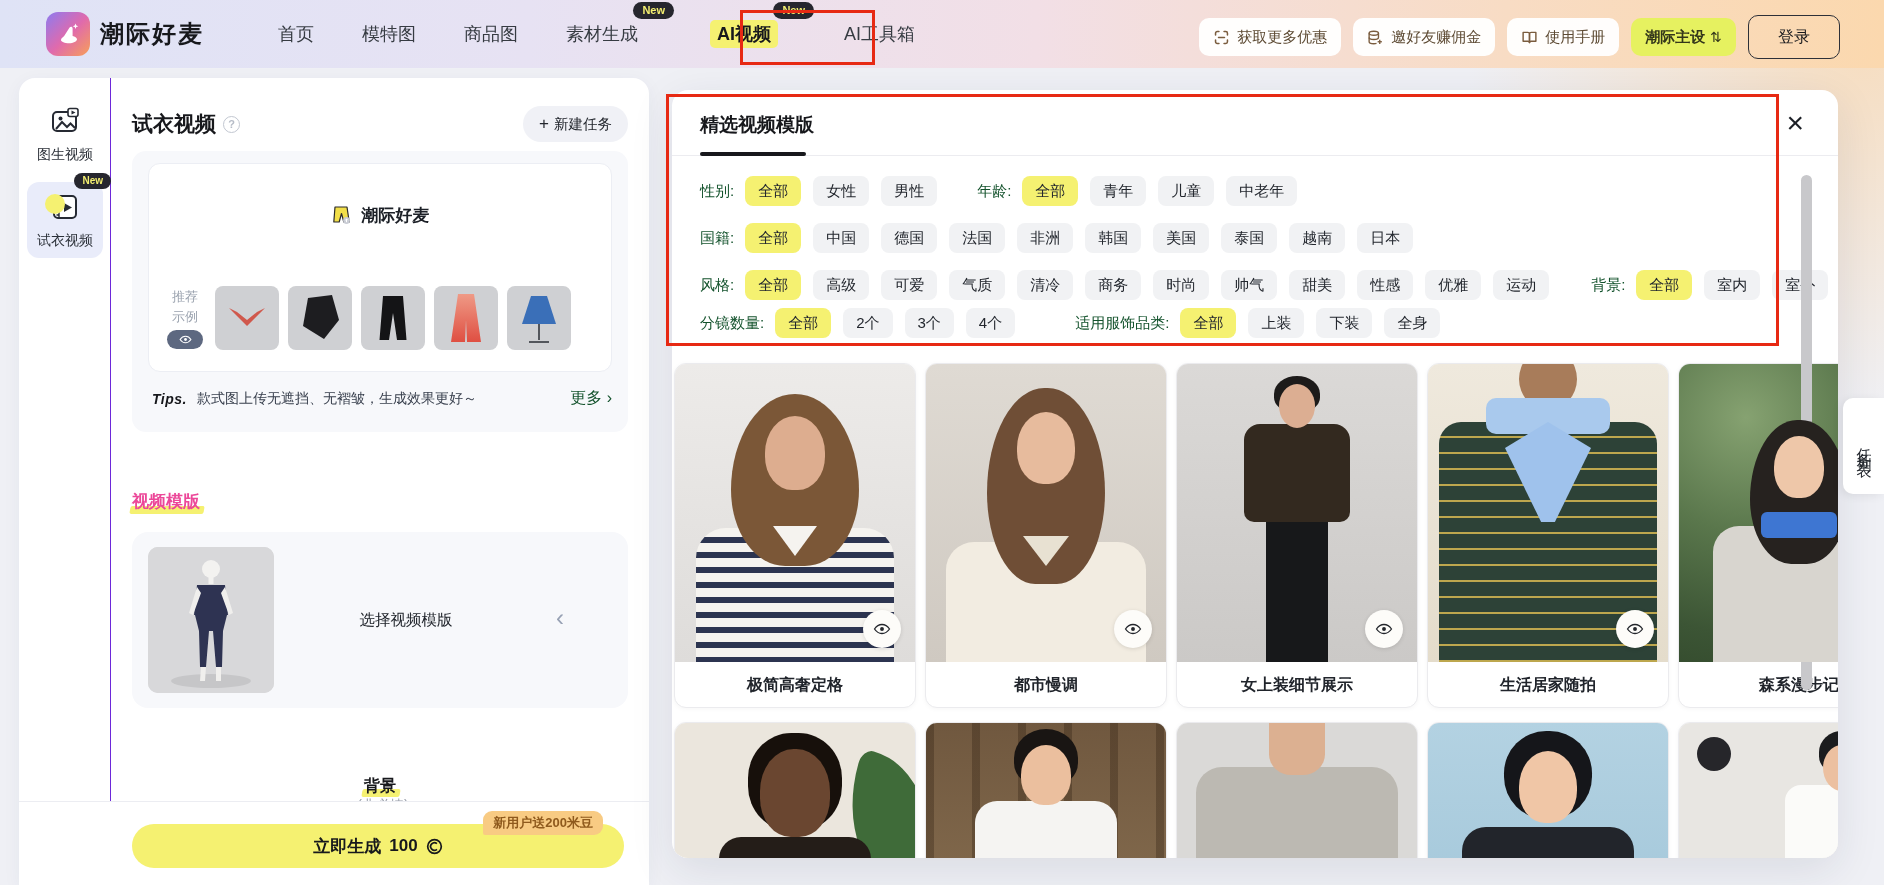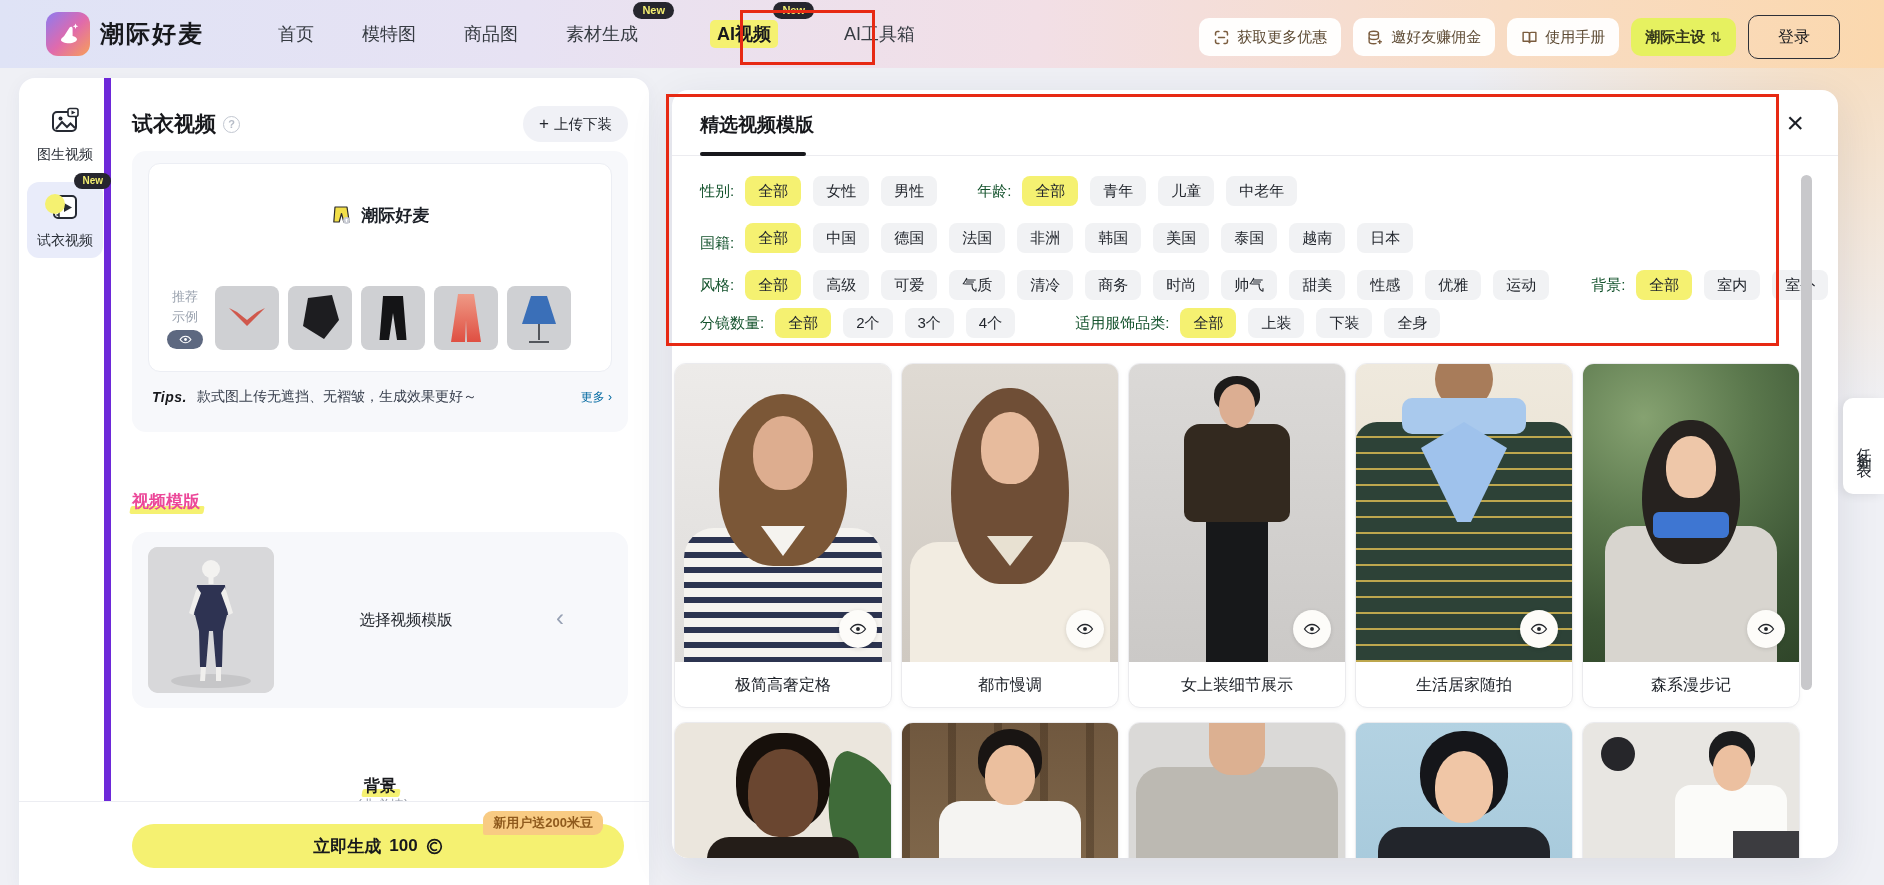--- a/index.html
+++ b/index.html
@@ -32,21 +32,21 @@
     padding:0 14px;font-size:15px;color:#5d4a33;font-weight:500;cursor:pointer;white-space:nowrap;}
   .hdr-pill svg{margin-right:7px;}
   .hdr-pill.theme{background:#e6f160;color:#33361a;font-weight:700;}
   .hdr-pill.theme .sorticon{margin-left:5px;font-size:14px;font-weight:400;}
   .login-btn{width:92px;height:44px;border:1.5px solid #2d3038;border-radius:10px;background:transparent;
     font-size:16px;color:#17181c;display:flex;align-items:center;justify-content:center;cursor:pointer;}
 
   
   .workspace{position:absolute;left:19px;top:78px;width:630px;height:807px;background:#fff;
     border-radius:16px 16px 0 0;box-shadow:0 4px 18px rgba(40,50,90,.05);z-index:5;}
-  .side{position:absolute;left:0;top:0;width:92px;height:100%;border-right:7px solid #6d28d9;}
+  .side{position:absolute;left:0;top:0;width:92px;height:100%;border-right:1px solid #6d28d9;}
   .side-item{position:absolute;left:8px;width:76px;text-align:center;cursor:pointer;padding:10px 0 8px;}
   .side-item .ic{position:relative;display:inline-block;width:30px;height:30px;}
   .side-item .lbl{display:block;margin-top:6px;font-size:14px;color:#2b3038;}
   .si-1{top:18px;}
   .si-2{top:104px;background:#e9ecfa;border-radius:12px;}
   .si-2 .ic::before{content:"";position:absolute;left:-5px;top:2px;width:20px;height:20px;border-radius:50%;background:#F5F171;}
   .side-badge{position:absolute;top:-9px;right:-8px;background:#26262e;color:#f3ee70;font-size:10px;
     font-weight:700;padding:2px 8px;border-radius:9px;line-height:1.2;}
   .disc{position:absolute;left:0;bottom:24px;width:92px;text-align:center;cursor:pointer;}
   .disc .i-ic{display:inline-flex;width:17px;height:17px;border:1.5px solid #565c68;border-radius:50%;
@@ -70,21 +70,21 @@
   .up-hint{position:absolute;left:0;right:0;top:84px;text-align:center;font-size:14px;color:#5b6270;}
   .up-hint .lt{color:#9aa0ab;} .up-hint .bd{color:#262b36;font-weight:700;}
   .samples{position:absolute;left:18px;right:14px;top:122px;display:flex;align-items:center;}
   .samples-label{font-size:13px;color:#9aa2ae;text-align:center;line-height:1.5;margin-right:12px;}
   .eye-pill{display:block;margin:4px auto 0;width:36px;height:19px;background:#5d6880;border-radius:10px;
     cursor:pointer;display:flex;align-items:center;justify-content:center;}
   .thumb{width:64px;height:64px;border-radius:8px;background:#cfd0d3;margin-right:9px;cursor:pointer;overflow:hidden;flex:none;}
   .tips-row{position:absolute;left:20px;right:16px;top:237px;display:flex;align-items:center;font-size:14px;}
   .tips-prefix{font-weight:800;font-style:italic;color:#17181c;margin-right:10px;letter-spacing:.5px;}
   .tips-text{color:#39404e;}
-  .more-link{margin-left:auto;color:#0369a1;font-size:12px;cursor:pointer;white-space:nowrap;}
+  .more-link{margin-left:auto;color:#14532d;font-size:16px;cursor:pointer;white-space:nowrap;}
 
   .sec-title{position:absolute;left:21px;top:412px;font-size:17px;font-weight:800;color:#ec4899;}
   .hl{position:relative;z-index:1;}
   .hl::after{content:"";position:absolute;left:-2px;right:-4px;bottom:-3px;height:8px;background:#F5F171;
     z-index:-1;border-radius:2px;transform:skewX(-10deg);}
   .tpl-select{position:absolute;left:21px;top:454px;width:496px;height:176px;background:#f7f8fb;border-radius:16px;cursor:pointer;}
   .tpl-img{position:absolute;left:16px;top:15px;width:126px;height:146px;border-radius:10px;overflow:hidden;background:#d8d8da;}
   .tpl-txt{position:absolute;left:142px;right:90px;top:0;height:100%;display:flex;align-items:center;
     justify-content:center;font-size:15.5px;color:#22262d;}
   .tpl-chev{position:absolute;right:64px;top:50%;margin-top:-14px;font-size:24px;color:#97a1b4;cursor:pointer;line-height:1;}
@@ -100,30 +100,30 @@
   .panel-scroll{position:absolute;left:616px;top:362px;width:9px;height:245px;background:#c9cdd4;border-radius:5px;cursor:pointer;}
 
   
   .modal{position:absolute;left:672px;top:90px;width:1166px;height:768px;background:#fff;border-radius:16px;
     box-shadow:0 12px 44px rgba(30,40,70,.10);overflow:hidden;z-index:10;}
   .modal-title{position:absolute;left:28px;top:22px;font-size:19px;font-weight:800;color:#17181c;}
   .modal-ind{position:absolute;left:28px;top:62px;width:106px;height:4px;background:#17181c;border-radius:2px;z-index:2;}
   .modal-div{position:absolute;left:0;right:0;top:65px;height:1px;background:#ececf0;}
   .modal-close{position:absolute;right:34px;top:18px;font-size:30px;color:#1c1f26;cursor:pointer;line-height:1;font-weight:400;}
   .frow{position:absolute;left:28px;right:40px;height:30px;display:flex;align-items:center;}
-  .fr1{top:86px;} .fr2{top:133px;align-items:flex-end;} .fr3{top:180px;} .fr4{top:218px;}
+  .fr1{top:86px;} .fr2{top:133px;} .fr3{top:180px;} .fr4{top:218px;}
   .flabel{font-size:15px;color:#14532d;margin-right:11px;white-space:nowrap;}
   .gap2{margin-left:28px;} .gap3{margin-left:30px;} .gap4{margin-left:48px;}
   .pill{display:inline-flex;align-items:center;height:30px;padding:0 13px;border-radius:8px;background:#f1f2f4;
     font-size:15px;color:#23272e;margin-right:12px;cursor:pointer;white-space:nowrap;}
   .pill.sel{background:#F5F171;}
   .cards{position:absolute;left:2px;display:flex;gap:9px;}
   .row1{top:273px;} .row2{top:632px;}
-  .card{width:218px;height:345px;background:#fff;border:1px solid #ebebee;border-radius:12px;overflow:hidden;
-    cursor:pointer;box-shadow:0 1px 5px rgba(0,0,0,.04);flex:none;}
+  .card{width:242px;height:345px;background:#fff;border:1px solid #ebebee;border-radius:12px;overflow:hidden;
+    cursor:pointer;box-shadow:0 1px 5px rgba(0,0,0,.04);flex:none;font-weight:bold;}
   .photo{position:relative;height:298px;overflow:hidden;}
   .photo i{position:absolute;display:block;width:0;height:0;}
   .photo .hair{z-index:3;} .photo .face{z-index:4;} .photo .torso{z-index:2;}
   .photo .collar{z-index:3;} .photo .kerchief{z-index:4;} .photo .legs{z-index:1;}
   .card-label{height:46px;display:flex;align-items:center;justify-content:center;font-size:16px;color:#20242b;}
   .eye-btn{position:absolute;right:14px;bottom:14px;width:38px;height:38px;border-radius:50%;background:#fdfcf9;
     display:flex;align-items:center;justify-content:center;cursor:pointer;z-index:6;box-shadow:0 1px 4px rgba(0,0,0,.12);}
 
   
   .p1{background:linear-gradient(180deg,#edebe9,#dedcda);}
@@ -276,21 +276,21 @@
       <span class="d-lbl">免责声明</span>
     </div>
   </div>
 
   <div class="panel">
     <div class="panel-title-row">
       <span class="panel-title">试衣视频</span>
       <span class="q-ic">?</span>
       <span class="new-task-btn">
         <span class="plus">+</span>
-        <span>上传下装</span>
+        <span>新建任务</span>
       </span>
     </div>
 
     <div class="upload-group">
       <div class="upload-card">
         <div class="up-title">
           <svg width="20" height="20" viewBox="0 0 20 20">
             <path d="M4 2h12l2.2 15h-5.4L10.5 8.5 8.2 17H2.8z" fill="#f2df49" stroke="#2b2b2b" stroke-width="1.2" stroke-linejoin="round"></path>
             <circle cx="15.5" cy="15.5" r="3.4" fill="#c9ccd4"></circle>
               <path d="M15.5 17.2v-3.2m0 0l-1.2 1.2m1.2-1.2l1.2 1.2" stroke="#fff" stroke-width="1" fill="none"></path>

